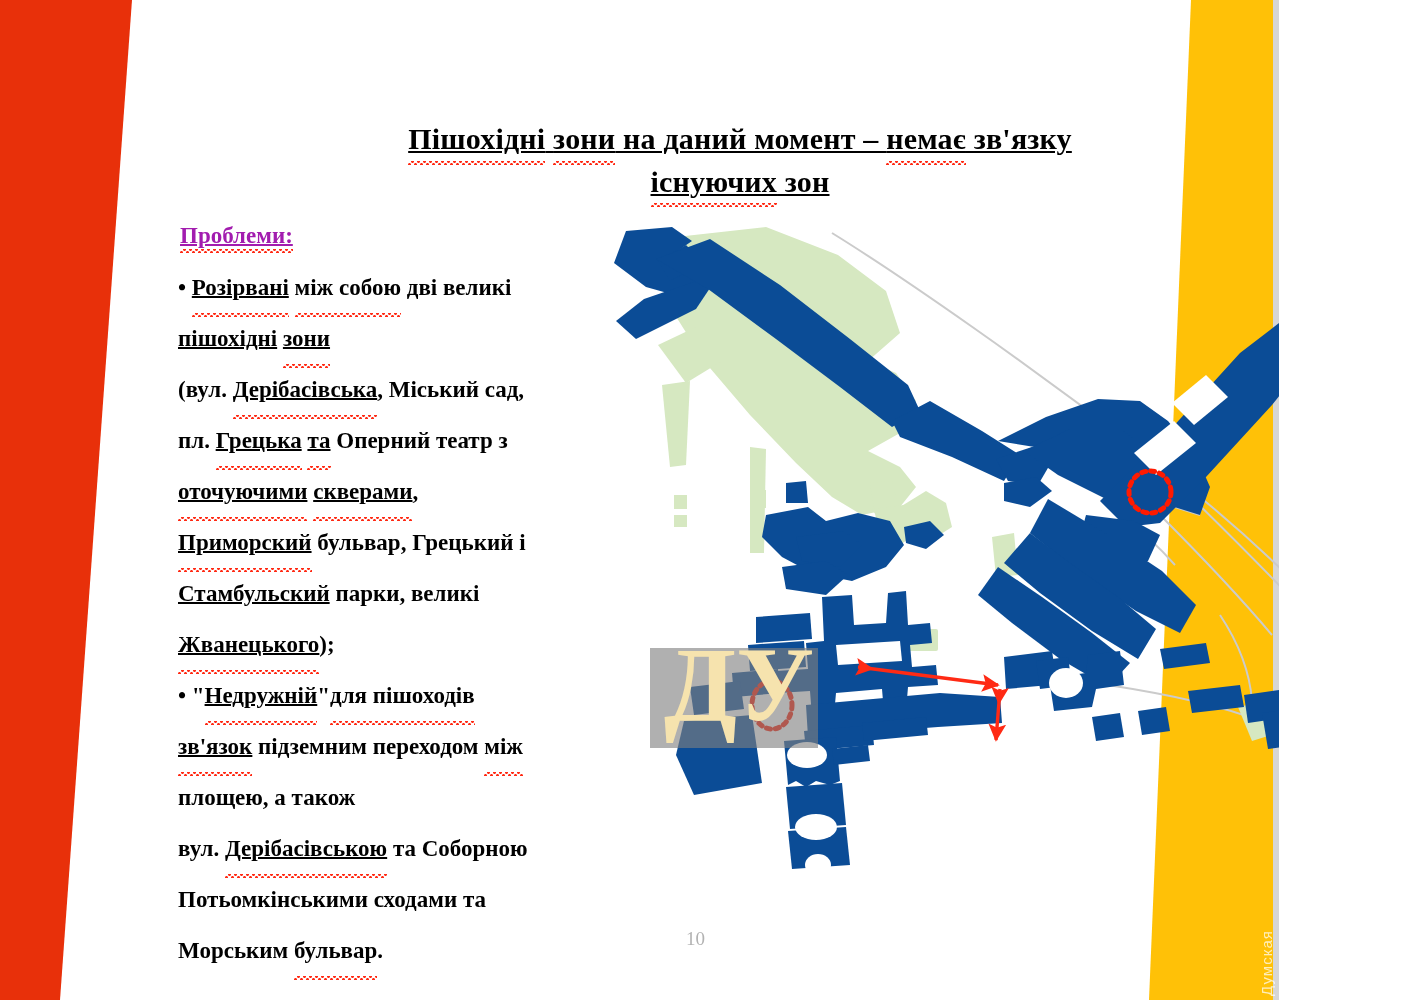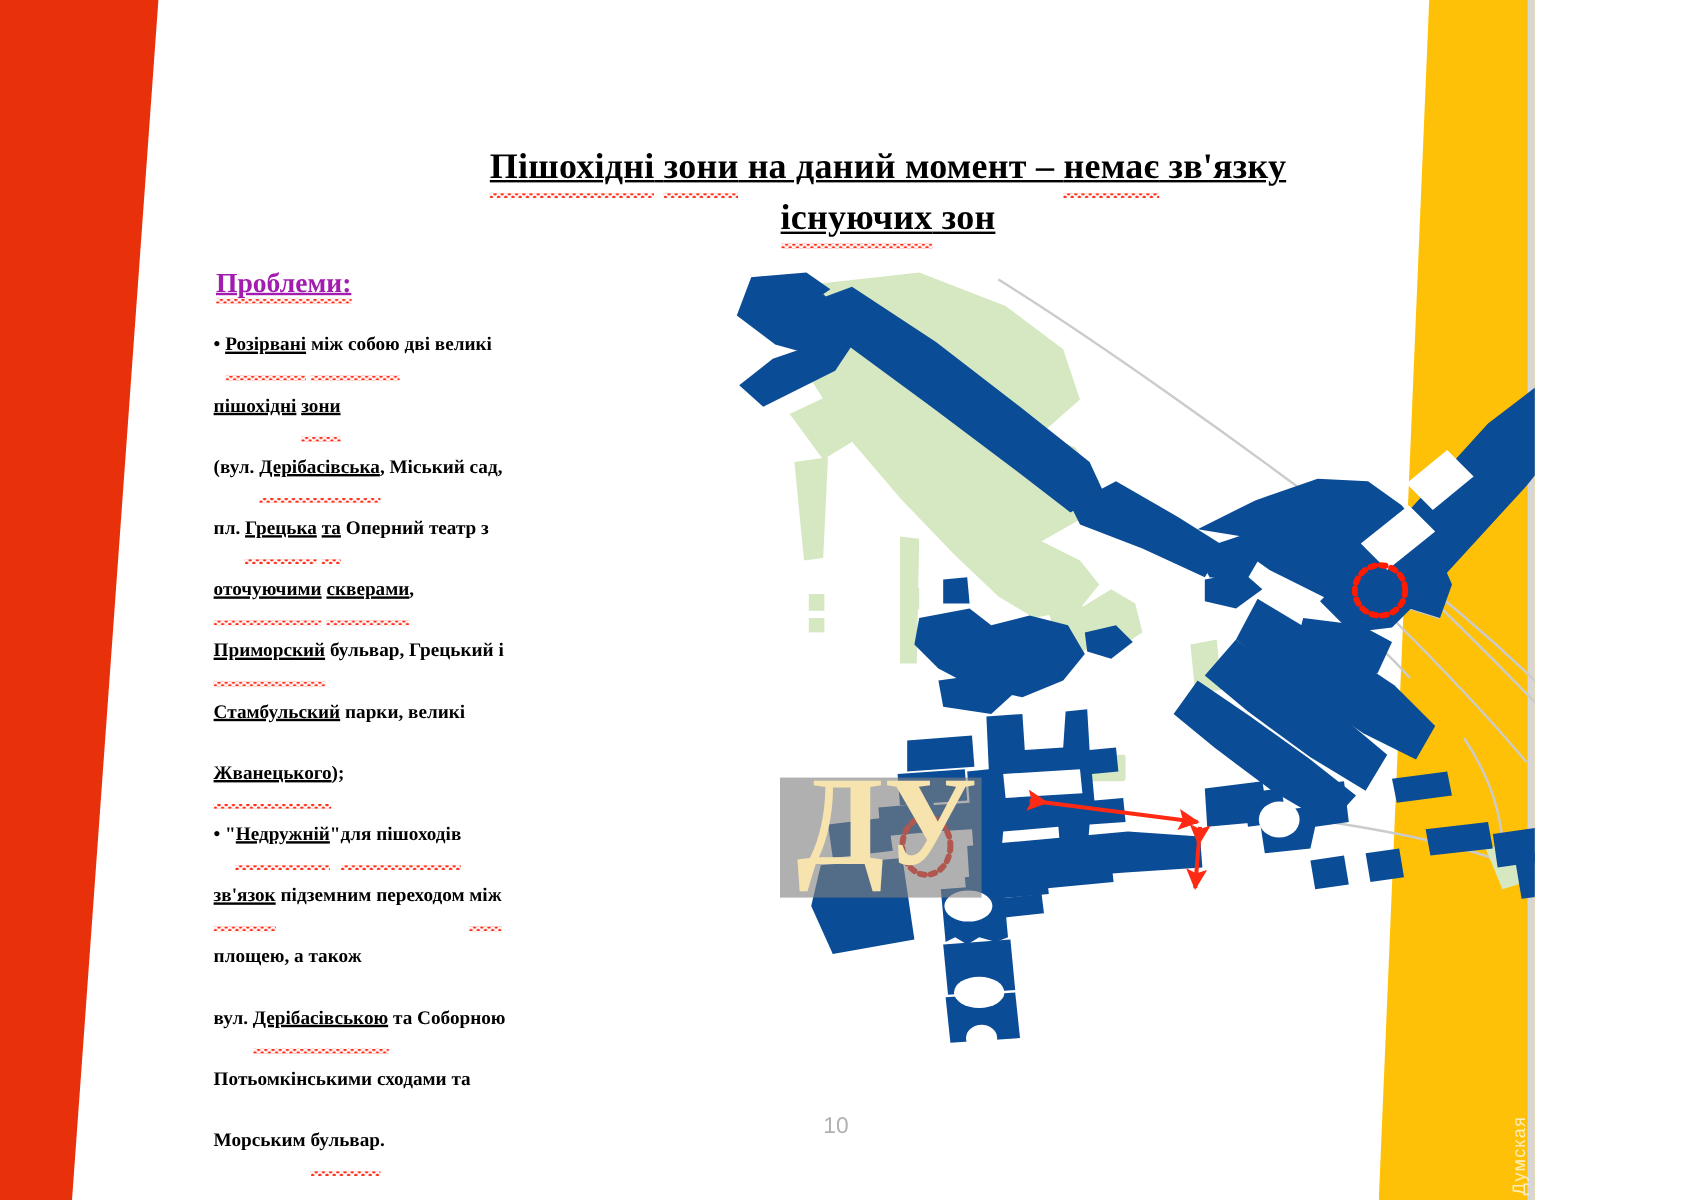--- a/index.html
+++ b/index.html
@@ -24,21 +24,21 @@
   #title{position:absolute;left:300px;top:118px;width:880px;
          text-align:center;font-weight:bold;font-size:30px;line-height:1.42;
          color:#000;letter-spacing:.2px;}
   #title .u{text-decoration:underline;text-decoration-thickness:2px;
             text-underline-offset:2px;}
 
   
   #problems-label{position:absolute;left:180px;top:207px;width:400px;
                   text-align:left;font-weight:bold;font-size:23px;color:#a21caf;margin-top:16px;}
   #body-text{position:absolute;left:178px;top:262px;width:420px;}
-  .tline{font-weight:bold;font-size:16px;line-height:51px;color:#000;
+  .tline{font-weight:bold;font-size:23px;line-height:51px;color:#000;
          white-space:nowrap;}
 
   
   .sq{position:relative;display:inline-block;}
   .sq::after{content:"";position:absolute;left:0;right:0;bottom:-4px;height:4px;
     background-image:
       radial-gradient(circle at 1.5px 3.2px,#ff2a14 1.15px,transparent 1.3px),
       radial-gradient(circle at 4.5px 0.8px,#ff2a14 1.15px,transparent 1.3px);
     background-size:6px 4px;background-repeat:repeat-x;}
   .ul{text-decoration:underline;text-decoration-thickness:1.5px;
@@ -51,21 +51,21 @@
   
   #watermark{position:absolute;left:650px;top:648px;width:168px;height:100px;
              background:rgba(128,128,128,.62);overflow:hidden;}
   #watermark .du{position:absolute;left:14px;top:-16px;
       font-family:"Liberation Serif","DejaVu Serif",serif;
       font-weight:bold;font-size:106px;color:#f6e3ae;letter-spacing:-2px;
       line-height:1;}
 
   
   #page-number{position:absolute;left:686px;top:928px;font-size:19px;
-               color:#b2b2b2;font-family:Liberation Sans, sans-serif;}
+               color:#b2b2b2;font-family:Liberation Serif, serif;}
 
   
   #coat-of-arms{position:absolute;left:1296px;top:852px;width:78px;height:96px;}
   #coat-of-arms svg{display:block;}
 
   
   #brand-watermark{position:absolute;right:4px;bottom:4px;
        writing-mode:vertical-rl;transform:rotate(180deg);
        font-family:"Liberation Sans",sans-serif;font-size:15px;
        letter-spacing:1px;color:rgba(255,255,255,.72);}

